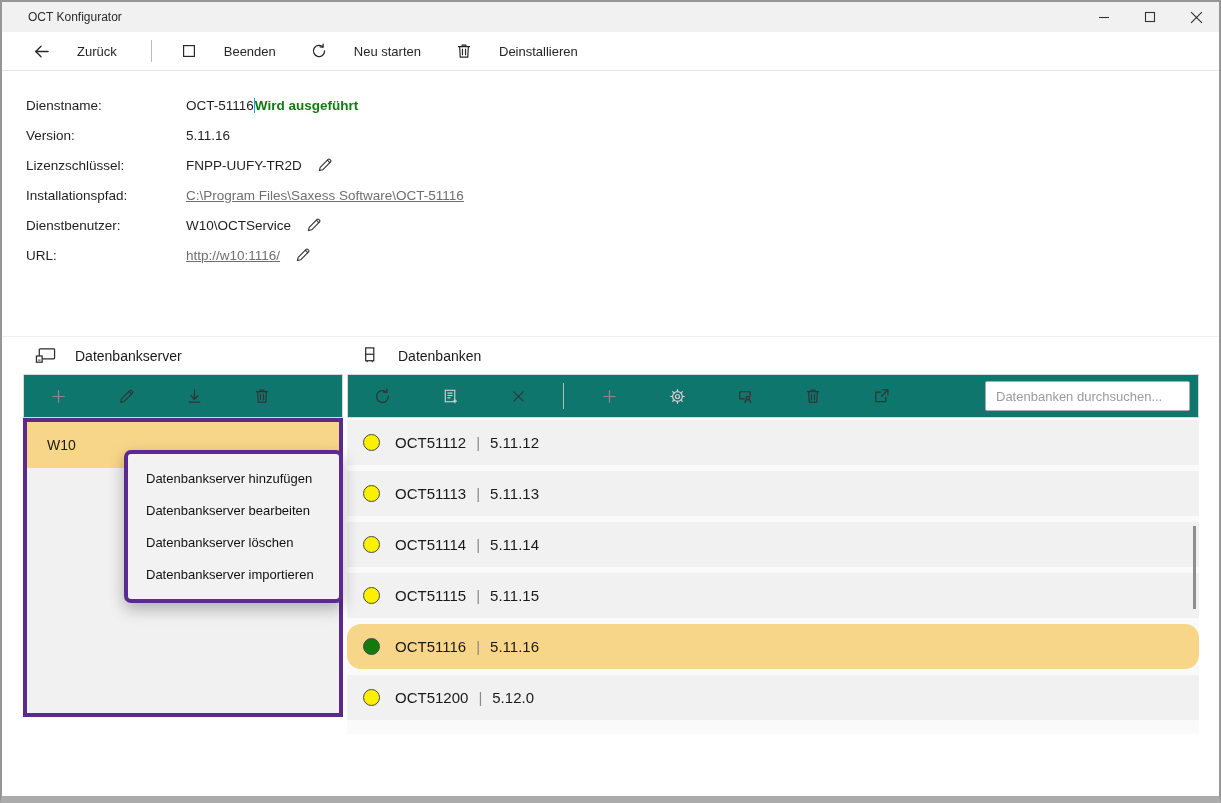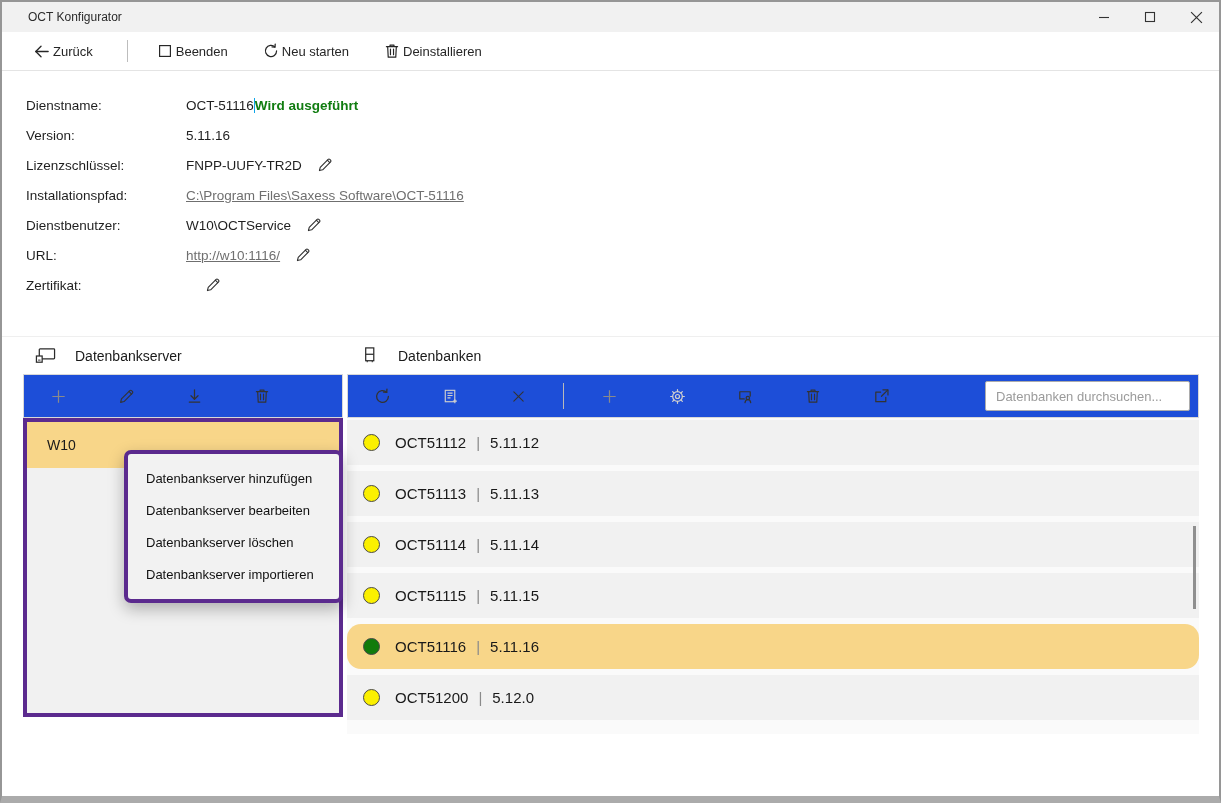--- a/index.html
+++ b/index.html
@@ -16,39 +16,39 @@
   .winbtn{ width:46px; height:100%; border:none; background:transparent; display:flex; align-items:center; justify-content:center; color:#333; cursor:pointer; }
   
   .appheader{ height:60px; background:#F9C340; display:flex; align-items:center; padding:0 27px 0 28px; }
   .app-title{ font-weight:bold; font-size:15px; color:#453A0E; }
   .header-right{ margin-left:auto; display:flex; align-items:center; gap:27px; color:#332C15; }
   .app-version{ font-weight:bold; font-size:15px; letter-spacing:.4px; color:#26200F; }
   .hbtn{ background:none; border:none; color:#3A321A; display:flex; align-items:center; justify-content:center; cursor:pointer; }
   .help-glyph{ font-size:17px; font-weight:400; color:#3A321A; }
   
   .cmdbar{ height:39px; background:#fff; border-bottom:1px solid #E4E4E4; display:flex; align-items:center; padding-left:30px; font-size:13px; color:#262626; }
-  .cmd{ display:flex; align-items:center; gap:2px; background:none; border:none; font:inherit; color:inherit; cursor:pointer; margin-right:34px;text-align:right; }
+  .cmd{ display:flex; align-items:center; gap:26px; background:none; border:none; font:inherit; color:inherit; cursor:pointer; margin-right:34px;text-align:right; }
   .cmd-sep{ width:1px; height:22px; background:#BDBDBD; margin:0 28px 0 0; }
   
   .info{ padding:19px 0 0 24px; background:#fff; height:265px; }
   .info-row{ display:flex; align-items:center; height:30px; font-size:13.5px; color:#1f1f1f; }
   .info-label{ width:160px; flex:none; }
   .info-value{ display:flex; align-items:center; }
   .bold{ font-weight:normal;text-align:center; }
   .status-running{ font-weight:bold; color:#107C10; border-left:1px solid #0ea5e9; margin-left:0; }
   .link{ color:#6F6F6F; text-decoration:underline; cursor:pointer; }
   .pencil{ margin-left:14px; color:#2e2e2e; background:none; border:none; display:flex; align-items:center; cursor:pointer; }
   
   .panels{ position:relative; height:399px; border-top:1px solid #EFEFEF; background:#fff; }
   .left-col{ position:absolute; left:0; top:0; width:341px; height:100%; }
   .right-col{ position:absolute; left:345px; top:0; width:852px; height:100%; }
   .panel-header{ height:37px; display:flex; align-items:center; gap:19px; font-size:14px; color:#1a1a1a; }
   .left-col .panel-header{ padding-left:33px; }
   .right-col .panel-header{ padding-left:13px; }
-  .ptoolbar{ height:44px; border:1px solid #D8D8D8; background:#1d4ed8; display:flex; align-items:center; }
+  .ptoolbar{ height:44px; border:1px solid #D8D8D8; background:#0f766e; display:flex; align-items:center; }
   .left-col .ptoolbar{ position:absolute; left:21px; top:37px; width:320px; }
   .right-col .ptoolbar{ width:852px; }
   .tbtn{ width:68px; height:100%; background:none; border:none; display:flex; align-items:center; justify-content:center; cursor:pointer; color:#333; }
   .tbtn.dim{ color:#8A8A8A; }
   .tbtn.disabled{ color:#CFCFCF; cursor:default; }
   .tb-sep{ width:1px; height:26px; background:#B9B9B9; margin:0 11px; }
   .search{ margin-left:auto; margin-right:8px; width:205px; height:30px; border:1px solid #ACACAC; border-radius:2px; font-family:inherit; font-size:13px; padding:0 10px; color:#555; background:#fff; }
   .search::placeholder{ color:#9B9B9B; }
   
   .server-list{ position:absolute; left:21px; top:81px; width:320px; height:299px; border:4px solid #5B2A8E; background:#F1F1F1; }
@@ -172,31 +172,20 @@
       <span class="info-value">
         <a class="link">http://w10:1116/</a>
         <button class="pencil">
           <svg width="18" height="18" viewBox="0 0 20 20" fill="none" stroke="currentColor" stroke-width="1.2" stroke-linecap="round" stroke-linejoin="round">
               <path d="M3.8 16.2l.9-3.6 8.8-8.8c.5-.5 1.3-.5 1.8 0l.9.9c.5.5.5 1.3 0 1.8l-8.8 8.8-3.6.9z"></path>
               <path d="M12.6 4.7l2.7 2.7"></path>
             </svg>
         </button>
       </span>
     </div>
-    <div class="info-row">
-      <span class="info-label">Zertifikat:</span>
-      <span class="info-value">
-        <button class="pencil" style="margin-left:18px;">
-          <svg width="18" height="18" viewBox="0 0 20 20" fill="none" stroke="currentColor" stroke-width="1.2" stroke-linecap="round" stroke-linejoin="round">
-              <path d="M3.8 16.2l.9-3.6 8.8-8.8c.5-.5 1.3-.5 1.8 0l.9.9c.5.5.5 1.3 0 1.8l-8.8 8.8-3.6.9z"></path>
-              <path d="M12.6 4.7l2.7 2.7"></path>
-            </svg>
-        </button>
-      </span>
-    </div>
   </div>
 
   <div class="panels">
 
     <div class="left-col">
       <div class="panel-header">
         <svg width="21" height="18" viewBox="0 0 22 18" fill="none" stroke="#2b2b2b" stroke-width="1.3">
             <rect x="4.5" y="1.5" width="16" height="10.5" rx="0.8"></rect>
             <rect x="1.5" y="9" width="6" height="6.5" fill="#fff"></rect>
             <path d="M3.2 13.3h2.6" stroke-width="1"></path>

